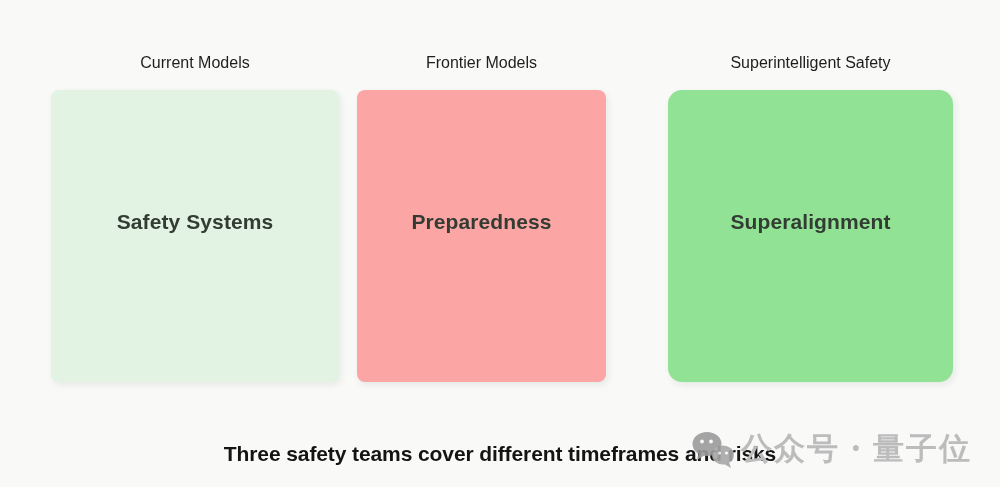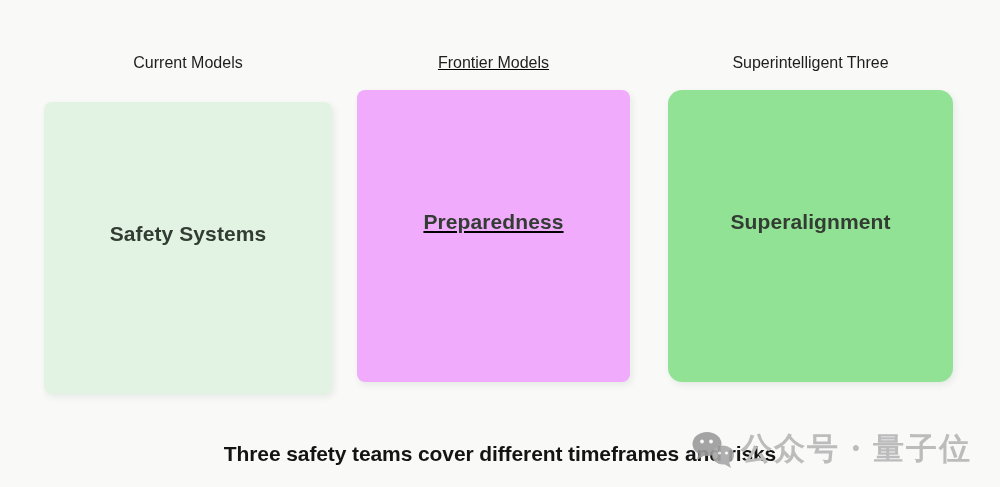--- a/index.html
+++ b/index.html
@@ -12,22 +12,22 @@
     width:1000px;height:487px;
     background:#f9f9f8;
     overflow:hidden;
   }
   .column{
     position:absolute;
     top:52px;
     display:flex;
     flex-direction:column;
   }
-  .col-c1{left:44px;width:288px;gap:12px;}
-  .col-c2{left:357px;width:273px;text-decoration:underline;}
+  .col-c1{left:51px;width:288px;}
+  .col-c2{left:357px;width:249px;}
   .col-c3{left:668px;width:285px;}
   .col-header{
     height:22px;
     line-height:22px;
     text-align:center;
     font-size:16px;
     font-weight:500;
     color:#1e1e1e;
     margin-bottom:16px;
     white-space:nowrap;
@@ -87,27 +87,27 @@
 
   <div class="column col-c1">
     <div class="col-header">Current Models</div>
     <div class="box" style="background: rgb(226, 243, 227);">
       <div class="box-label">Safety Systems</div>
     </div>
   </div>
 
   <div class="column col-c2">
     <div class="col-header">Frontier Models</div>
-    <div class="box" style="background: #f0abfc;">
+    <div class="box" style="background: #fca5a5;">
       <div class="box-label">Preparedness</div>
     </div>
   </div>
 
   <div class="column col-c3">
-    <div class="col-header">Superintelligent Three</div>
+    <div class="col-header">Superintelligent Safety</div>
     <div class="box" style="background: rgb(146, 226, 149); border-radius: 14px;">
       <div class="box-label">Superalignment</div>
     </div>
   </div>
 
   <div class="caption">Three safety teams cover different timeframes and risks</div>
 
   <div class="watermark">
     <svg class="watermark-icon" viewBox="0 0 44 38" xmlns="http://www.w3.org/2000/svg">
       <g fill="#9b9b9b">

